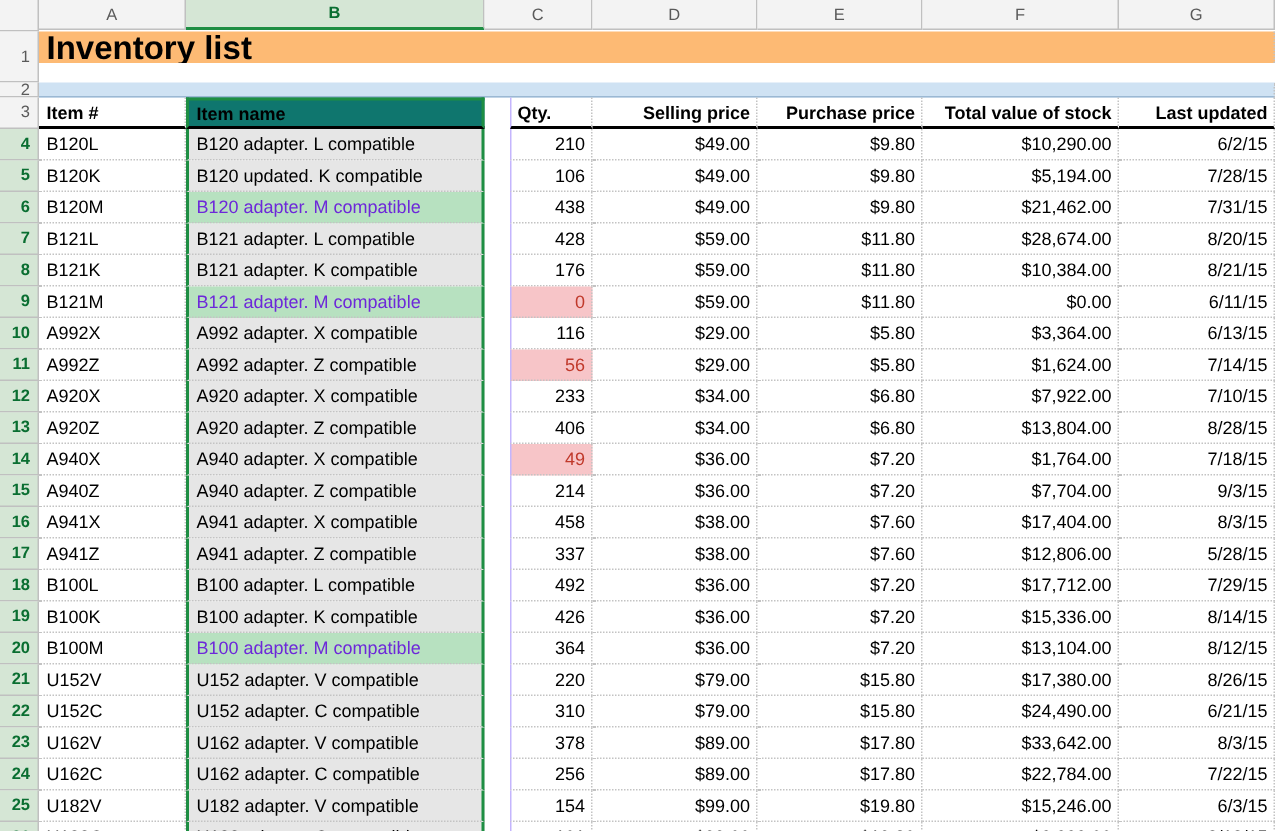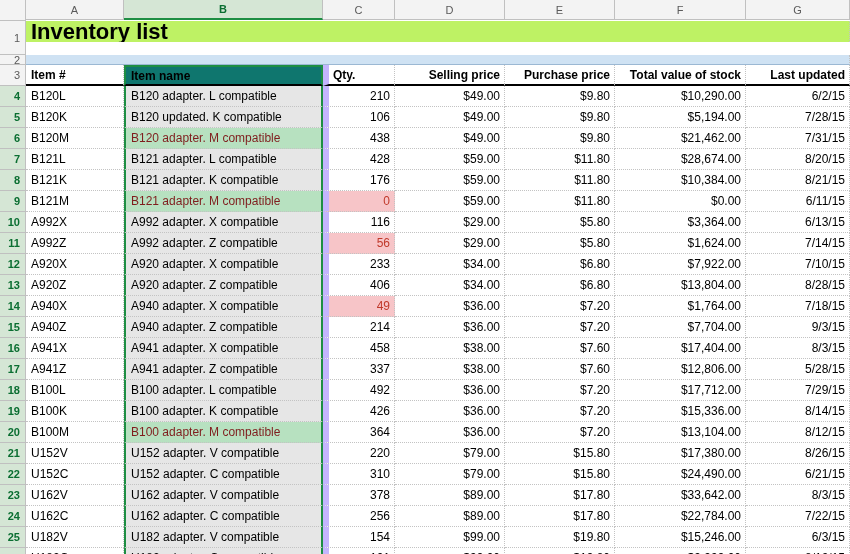--- a/index.html
+++ b/index.html
@@ -67,33 +67,33 @@
     padding-left: 8px;
   }
   .col-a { padding-left: 5px; }
   .col-b {
     padding-left: 5px;
     background: #e6e6e6;
     border-right: 1px dotted #b0b0b0;
   }
   .col-b.green {
     background: #b7e1c0;
-    color: #7f1d1d;
+    color: #6d28d9;
     font-weight: 500;
   }
   .col-c, .col-d, .col-e, .col-f, .col-g { justify-content: flex-end; }
   .col-c.pink { background: #f7c5c8; }
   .col-c.red-text { color: #c0392b; }
   .col-b.sel-border {
     border-left: 2px solid #1e8e43;
     border-right: 2px solid #1e8e43;
   }
   .col-b.sel-top { border-top: 2px solid #1e8e43; }
   .col-b.sel-bot { border-bottom: 2px solid #1e8e43; }
-  .col-c.solid-left { border-left: 6px solid #c4b5fd; }
+  .col-c.solid-left { border-left: 1px solid #c4b5fd; margin-left: 17px; }
   .fill-handle {
     position: relative;
   }
   .fill-handle::after {
     content:"";
     position:absolute;
     right:-3px; bottom:-3px;
     width:6px; height:6px;
     background:#1e8e43;
     border:1px solid #fff;
@@ -105,21 +105,21 @@
 <div class="grid" id="grid">
     <div class="corner"></div>
     <div class="colhdr">A</div>
     <div class="colhdr sel">B</div>
     <div class="colhdr">C</div>
     <div class="colhdr">D</div>
     <div class="colhdr">E</div>
     <div class="colhdr">F</div>
     <div class="colhdr">G</div>
     <div class="rowhdr tall">1</div>
-    <div class="cell title-text col-a" style="grid-column: span 7; background: #bef264; border-bottom: none;">Inventory list</div>
+    <div class="cell title-text col-a" style="grid-column: span 7; background: #fdba74; border-bottom: none;">Inventory list</div>
     <div class="rowhdr mini">2</div>
     <div class="cell" style="grid-column: span 7; background: rgb(207, 226, 243); height: 10px; border-bottom: 1px solid rgb(155, 184, 211);"></div>
     <div class="rowhdr">3</div>
     <div class="cell col-a" style="font-weight: 700; border-bottom: 2px solid rgb(0, 0, 0); justify-content: flex-start;">Item #</div>
     <div class="cell col-b sel-border sel-top" style="font-weight: 700; border-bottom: 2px solid rgb(0, 0, 0); justify-content: flex-start; background: #0f766e;">Item name</div>
     <div class="cell col-c solid-left" style="font-weight: 700; border-bottom: 2px solid rgb(0, 0, 0); justify-content: flex-start;">Qty.</div>
     <div class="cell col-d" style="font-weight: 700; border-bottom: 2px solid rgb(0, 0, 0); justify-content: flex-end;">Selling price</div>
     <div class="cell col-e" style="font-weight: 700; border-bottom: 2px solid rgb(0, 0, 0); justify-content: flex-end;">Purchase price</div>
     <div class="cell col-f" style="font-weight: 700; border-bottom: 2px solid rgb(0, 0, 0); justify-content: flex-end;">Total value of stock</div>
     <div class="cell col-g" style="font-weight: 700; border-bottom: 2px solid rgb(0, 0, 0); justify-content: flex-end;">Last updated</div>

